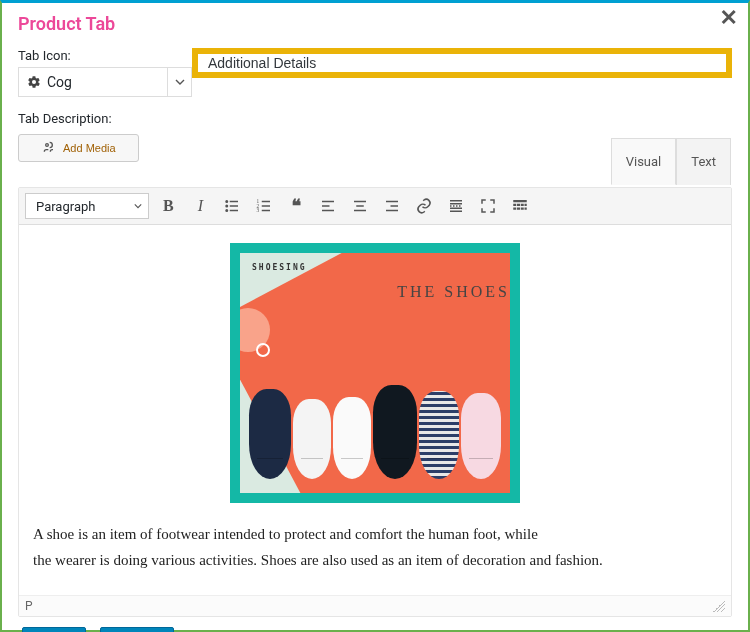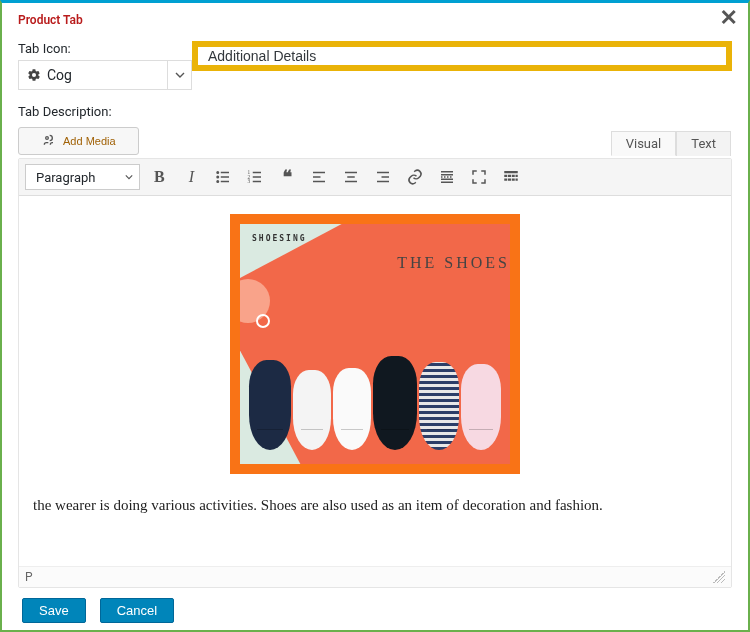--- a/index.html
+++ b/index.html
@@ -22,24 +22,24 @@
     position: absolute;
     top: 4px;
     right: 10px;
     font-size: 22px;
     font-weight: bold;
     color: #555;
     cursor: pointer;
     line-height: 1;
   }
   .modal-title {
-    font-size: 12px;
+    font-size: 18px;
     font-weight: 600;
     padding: 10px 0 14px 0;
-    color: #b91c1c;
+    color: #ec4899;
   }
   .row {
     display: flex;
     margin-bottom: 14px;
   }
   .field-icon { width: 174px; }
   .field-title { flex: 1; }
   .field-label {
     font-size: 13px;
     color: #23282d;
@@ -97,21 +97,21 @@
     display: flex;
     justify-content: flex-end;
     gap: 0;
     margin-top: -34px;
     margin-bottom: 2px;
     padding-right: 1px;
   }
   .editor-tab {
     border: 1px solid #ddd;
     background: #f3f3f3;
-    padding: 4px 14px;
+    padding: 15px 14px;
     font-size: 13px;
     color: #555;
     cursor: pointer;
     border-bottom: none;
   }
   .editor-tab.active {
     background: #f9f9f9;
     border-bottom: 1px solid #f9f9f9;
   }
   .toolbar {
@@ -123,40 +123,40 @@
     gap: 6px;
   }
   .fmt-select {
     border: 1px solid #ccc;
     background: #fff;
     height: 26px;
     display: flex;
     align-items: center;
     padding: 0 6px 0 10px;
     font-size: 13px;
-    gap: 30px;
+    gap: 39px;
     cursor: pointer;
   }
   .tb-btn {
     width: 26px; height: 26px;
     display:flex;align-items:center;justify-content:center;
     color: #555;
     cursor: pointer;
     font-family: Georgia, serif;
   }
   .tb-btn svg { width: 18px; height: 18px; }
   .editor-body {
     padding: 10px 10px 6px 10px;
     min-height: 370px;
   }
   .img-placeholder {
     width: 290px;
     height: 260px;
     margin: 8px auto 18px auto;
-    background: #f97316;
+    background: #14b8a6;
     padding: 10px;
     position: relative;
     overflow: hidden;
   }
   .img-inner {
     position: absolute;
     inset: 10px;
     background: #daeae1;
     overflow:hidden;
   }
@@ -407,20 +407,21 @@
           <div class="shoes">
             <div class="shoe s1"></div>
             <div class="shoe s2"></div>
             <div class="shoe s3"></div>
             <div class="shoe s4"></div>
             <div class="shoe s5"></div>
             <div class="shoe s6"></div>
           </div>
         </div>
       </div>
+      <p class="body-text">A shoe is an item of footwear intended to protect and comfort the human foot, while</p>
       <p class="body-text">the wearer is doing various activities. Shoes are also used as an item of decoration and fashion.</p>
     </div>
 
     <div class="path-bar">
       <span>P</span>
       <span class="resize-grip"></span>
     </div>
   </div>
 
   <div class="footer-btns">

